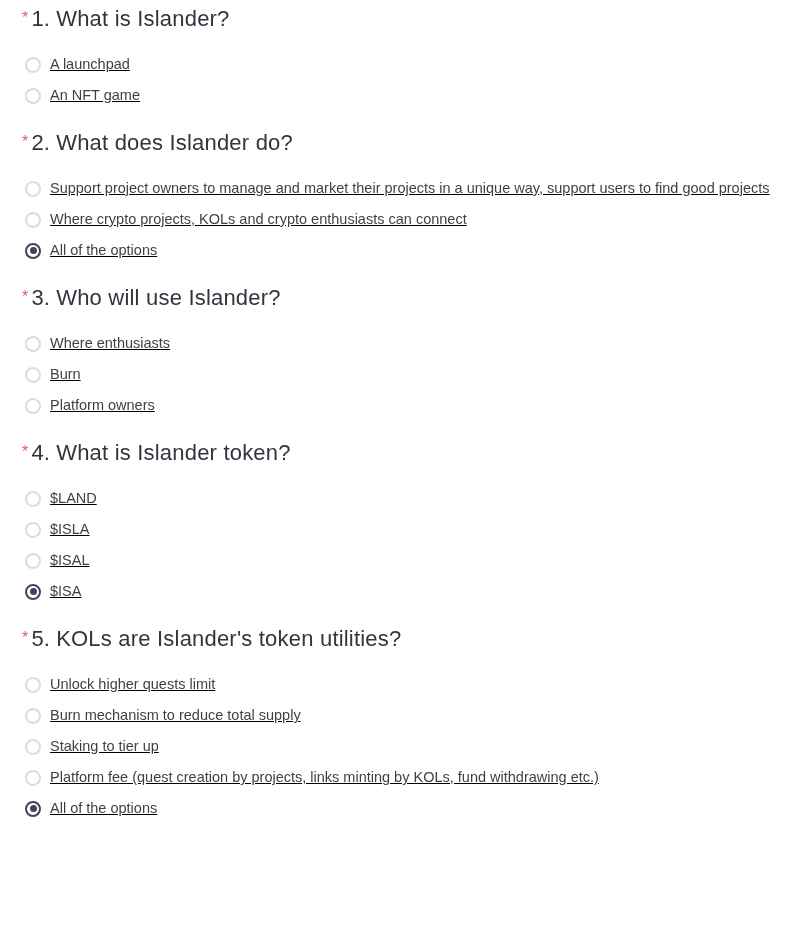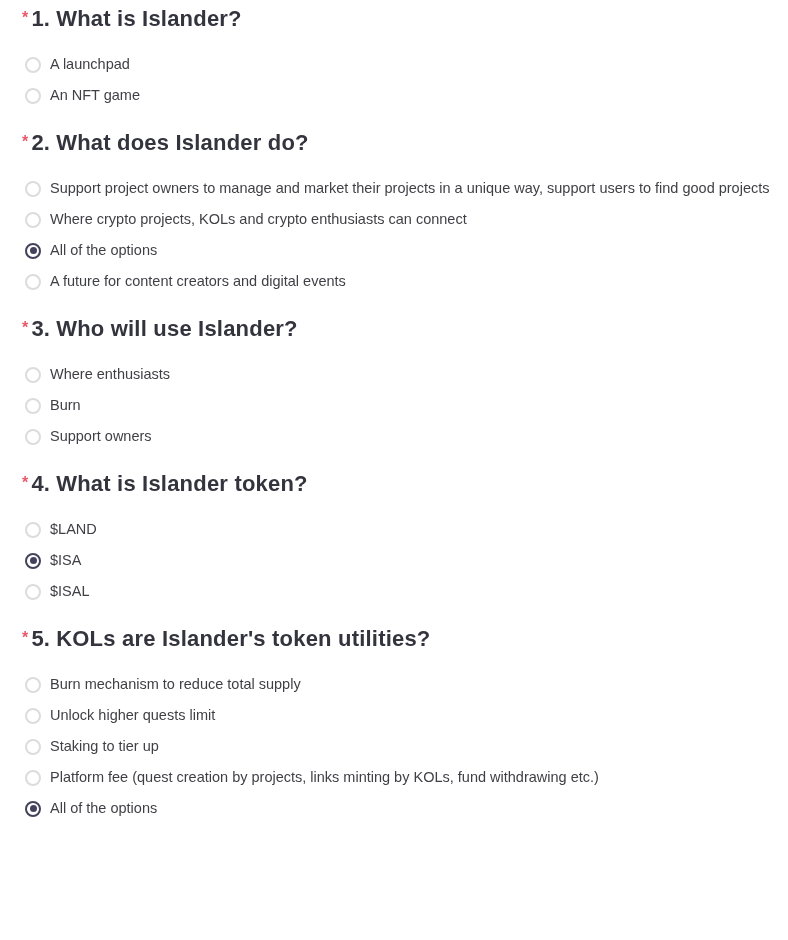--- a/index.html
+++ b/index.html
@@ -20,40 +20,41 @@
   .quiz {
     width: 788px;
     min-height: 940px;
     padding: 5px 4px 12px 22px;
     background: var(--page-bg);
   }
   .question { margin-bottom: 23px; }
   .q-title {
     margin: 0 0 19px 0;
     font-size: 22px;
-    font-weight: 700;
+    font-weight: 400;
     letter-spacing: 0.2px;
     line-height: 28px;
     color: var(--heading-text);
   }
   .req {
     color: var(--required-asterisk);
     font-size: 16px;
     position: relative;
     top: -3px;
     margin-right: 3px;
   }
   .q-number { margin-right: 6px; }
   .options { display: block; }
   .option {
     display: flex;
     align-items: center;
     margin-bottom: 10px;
     min-height: 21px;
     cursor: pointer;
+    text-decoration: underline;
   }
   .radio {
     width: 16px;
     height: 16px;
     border-radius: 50%;
     border: 2px solid var(--radio-border);
     background: #fff;
     margin-left: 3px;
     margin-right: 9px;
     display: flex;
@@ -121,26 +122,20 @@
     <span class="option-label">Where crypto projects, KOLs and crypto enthusiasts can connect</span>
   </label>
 
   <label class="option selected" aria-checked="true">
     <span class="radio">
             <span class="dot"></span>
           </span>
     <span class="option-label">All of the options</span>
   </label>
 
-  <label class="option" aria-checked="false">
-    <span class="radio">
-            <span class="dot"></span>
-          </span>
-    <span class="option-label">A future for content creators and digital events</span>
-  </label>
 </div>
   </section>
 
   <section class="question">
     <h2 class="q-title">
       <span class="req">*</span><span class="q-number">3.</span><span class="q-text">Who will use Islander?</span>
     </h2>
     <div class="options">
 
   <label class="option" aria-checked="false">
@@ -154,77 +149,83 @@
     <span class="radio">
             <span class="dot"></span>
           </span>
     <span class="option-label">Burn</span>
   </label>
 
   <label class="option" aria-checked="false">
     <span class="radio">
             <span class="dot"></span>
           </span>
-    <span class="option-label">Support owners</span>
+    <span class="option-label">Platform owners</span>
   </label>
 </div>
   </section>
 
   <section class="question">
     <h2 class="q-title">
       <span class="req">*</span><span class="q-number">4.</span><span class="q-text">What is Islander token?</span>
     </h2>
     <div class="options">
   <label class="option" aria-checked="false">
     <span class="radio">
             <span class="dot"></span>
           </span>
     <span class="option-label">$LAND</span>
   </label>
 
+  <label class="option" aria-checked="false">
+    <span class="radio">
+            <span class="dot"></span>
+          </span>
+    <span class="option-label">$ISLA</span>
+  </label>
+
+  <label class="option" aria-checked="false">
+    <span class="radio">
+            <span class="dot"></span>
+          </span>
+    <span class="option-label">$ISAL</span>
+  </label>
 
   <label class="option selected" aria-checked="true">
     <span class="radio">
             <span class="dot"></span>
           </span>
     <span class="option-label">$ISA</span>
   </label>
-
-  <label class="option" aria-checked="false">
-    <span class="radio">
-            <span class="dot"></span>
-          </span>
-    <span class="option-label">$ISAL</span>
-  </label>
 </div>
   </section>
 
   <section class="question">
     <h2 class="q-title">
       <span class="req">*</span><span class="q-number">5.</span><span class="q-text">KOLs are Islander's token utilities?</span>
     </h2>
     <div class="options">
   <label class="option" aria-checked="false">
     <span class="radio">
             <span class="dot"></span>
           </span>
+    <span class="option-label">Unlock higher quests limit</span>
+  </label>
+
+  <label class="option" aria-checked="false">
+    <span class="radio">
+            <span class="dot"></span>
+          </span>
     <span class="option-label">Burn mechanism to reduce total supply</span>
   </label>
 
   <label class="option" aria-checked="false">
     <span class="radio">
             <span class="dot"></span>
           </span>
-    <span class="option-label">Unlock higher quests limit</span>
-  </label>
-
-  <label class="option" aria-checked="false">
-    <span class="radio">
-            <span class="dot"></span>
-          </span>
     <span class="option-label">Staking to tier up</span>
   </label>
 
   <label class="option" aria-checked="false">
     <span class="radio">
             <span class="dot"></span>
           </span>
     <span class="option-label">Platform fee (quest creation by projects, links minting by KOLs, fund withdrawing etc.)</span>
   </label>
 

